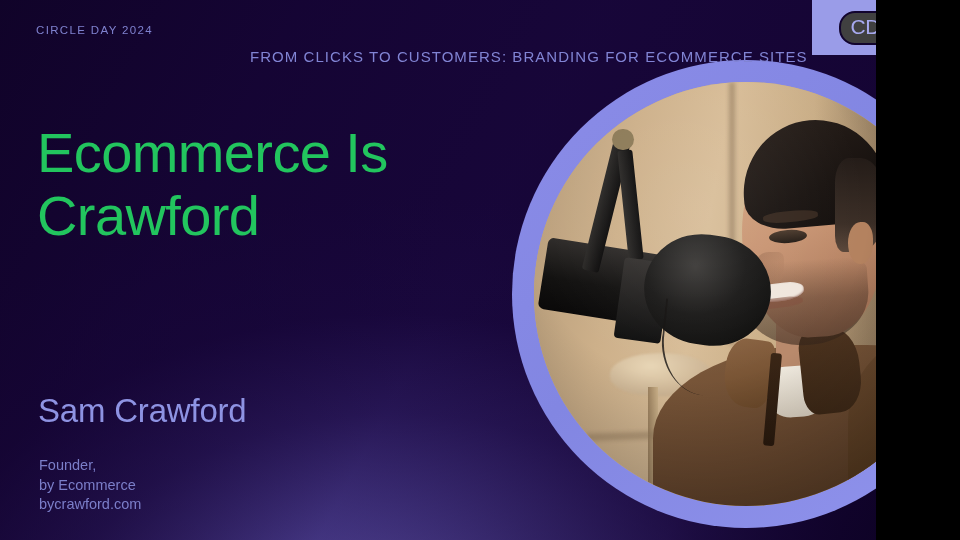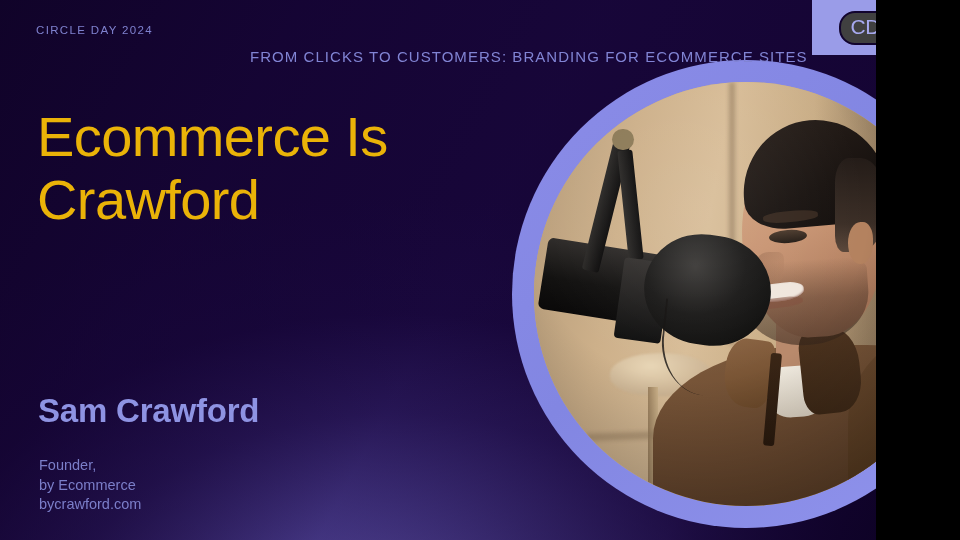--- a/index.html
+++ b/index.html
@@ -445,36 +445,36 @@
     height: 19px;
     border-radius: 50%;
     background: #a7a9ef;
     flex: none;
   }
 
   
   .headline {
     position: absolute;
     left: 37px;
-    top: 106px;
+    top: 122px;
     width: 470px;
     font-size: 56px;
     line-height: 1.12;
     font-weight: 400;
     letter-spacing: -0.6px;
-    color: #eab308;
+    color: #22c55e;
   }
   .headline span { display: block; }
 
   .speaker {
     position: absolute;
     left: 38px;
     top: 392px;
     font-size: 33px;
-    font-weight: 700;
+    font-weight: 400;
     letter-spacing: -0.2px;
     color: #8e93e3;
   }
   .meta {
     position: absolute;
     left: 39px;
     top: 456px;
     font-size: 14.5px;
     line-height: 19.5px;
     color: #7b7ec9;

